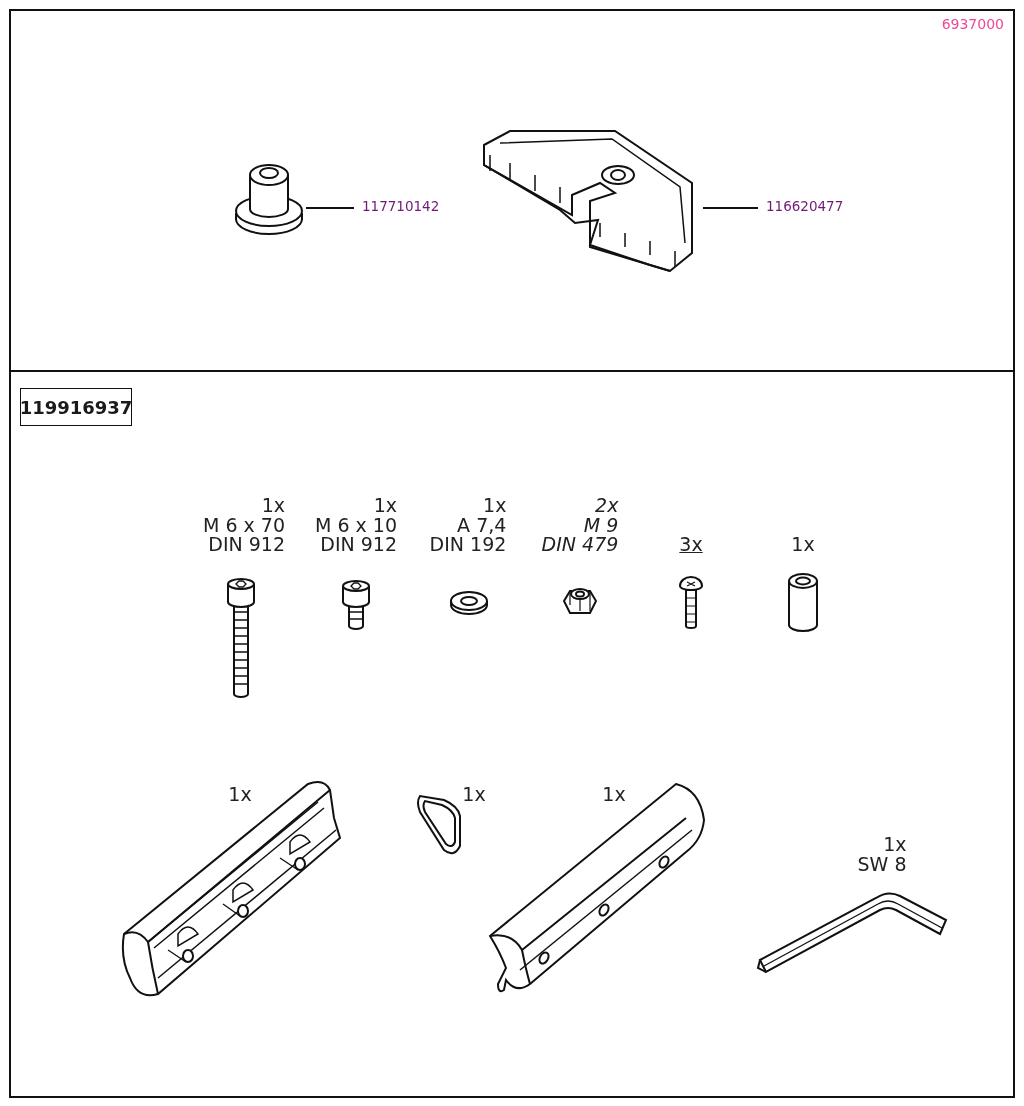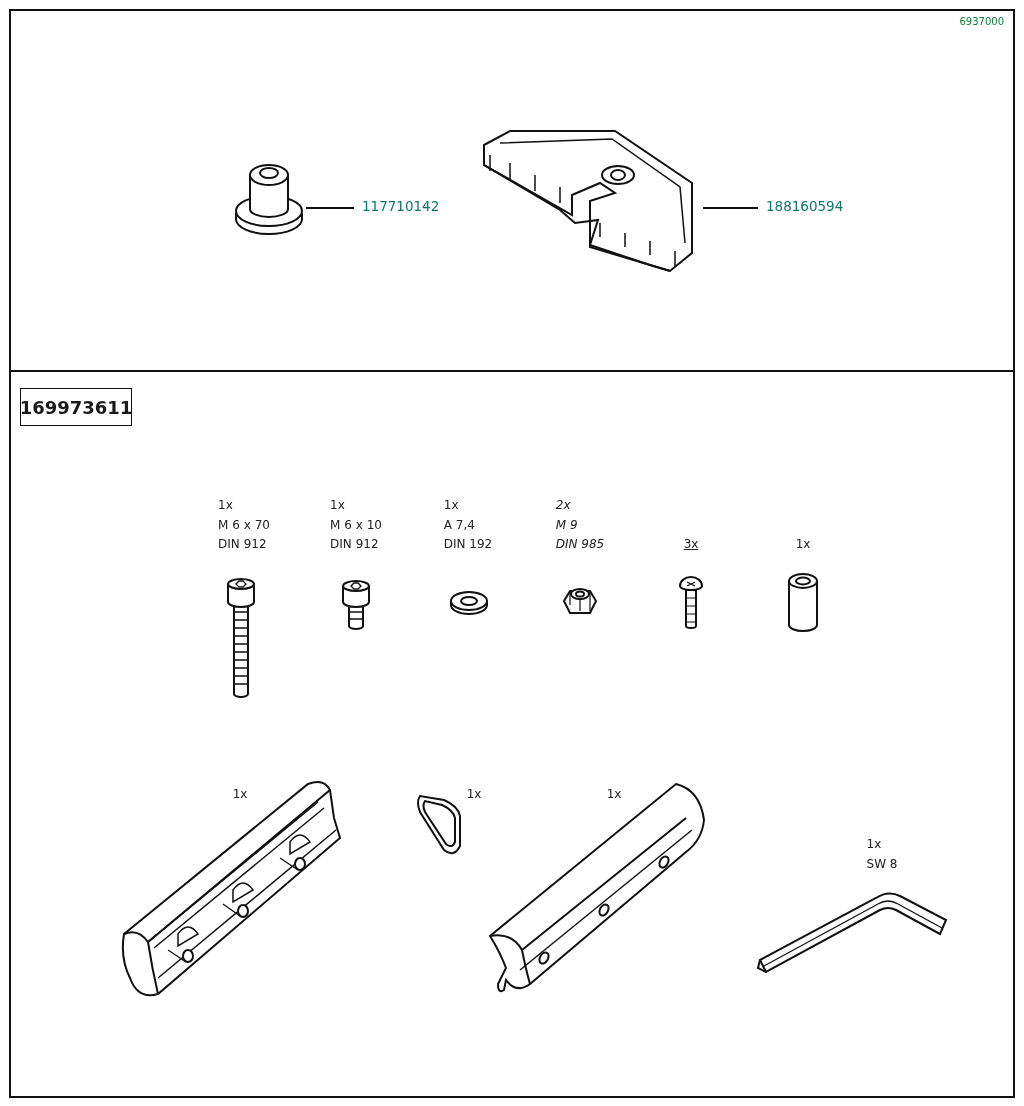--- a/index.html
+++ b/index.html
@@ -1,27 +1,27 @@
 <!DOCTYPE html>
 <html><head>
 <meta charset="utf-8">
 <style>
   html, body { margin: 0; padding: 0; background: #ffffff; }
   body { width: 1024px; height: 1106px; position: relative; overflow: hidden;
          font-family: "DejaVu Sans", sans-serif; color: #1a1a1a; }
   .frame { position: absolute; left: 9px; top: 9px; width: 1002px; height: 1085px;
            border: 2px solid #111; }
   .divider { position: absolute; left: 9px; top: 370px; width: 1006px; height: 2px; background: #111; }
-  .doc-number { position: absolute; right: 20px; top: 16px; font-size: 10px; color: #15803d; }
+  .doc-number { position: absolute; right: 20px; top: 16px; font-size: 14px; color: #ec4899; }
   .kit-box { position: absolute; left: 20px; top: 388px; width: 110px; height: 36px;
              border: 1.5px solid #111; display: flex; align-items: center; justify-content: center;
              font-size: 18px; font-weight: bold; }
-  .callout { position: absolute; font-size: 13.5px; color: #0f766e; }
+  .callout { position: absolute; font-size: 13.5px; color: #701a75; }
   .leader { position: absolute; height: 2px; background: #111; }
-  .label { position: absolute; font-size: 12px; color: #222; text-align: left; line-height: 19.5px;
+  .label { position: absolute; font-size: 19px; color: #222; text-align: right; line-height: 19.5px;
            transform: translateX(-50%); white-space: nowrap; }
   svg.part { position: absolute; overflow: visible; }
   svg.part * { vector-effect: non-scaling-stroke; }
 </style>
 </head>
 <body>
 
 <div class="frame"></div>
 <div class="divider"></div>
 
@@ -40,43 +40,43 @@
 
 <svg class="part" style="left:480px;top:125px;width:220px;height:150px" viewBox="0 0 220 150" fill="#fff" stroke="#111" stroke-width="2">
   <path d="M4 20 L30 6 L135 6 L212 58 L212 128 L190 146 L170 140 L110 120 L118 95 L95 98 L80 85 L4 40 Z"></path>
   <path d="M20 18 L132 14 L200 62 L205 118" fill="none" stroke-width="1.5"></path>
   <path d="M4 22 L4 40 L92 90 L92 70 L120 58 L135 68 L110 76 L110 122 L190 146" fill="none"></path>
   <ellipse cx="138" cy="50" rx="16" ry="9"></ellipse>
   <ellipse cx="138" cy="50" rx="7" ry="5"></ellipse>
   <path d="M10 30 v16 M30 38 v16 M55 50 v16 M80 62 v16 M120 98 v14 M145 108 v14 M170 116 v14 M195 126 v16" fill="none" stroke-width="1.5"></path>
 </svg>
 <div class="leader" style="left:703px;top:207px;width:55px;"></div>
-<div class="callout" style="left:766px;top:198px;">188160594</div>
+<div class="callout" style="left:766px;top:198px;">116620477</div>
 
-<div class="kit-box">169973611</div>
+<div class="kit-box">119916937</div>
 
 <div class="label" style="left:244px;top:496px;">
   <div>1x</div>
   <div>M 6 x 70</div>
   <div>DIN 912</div>
 </div>
 <div class="label" style="left:356px;top:496px;">
   <div>1x</div>
   <div>M 6 x 10</div>
   <div>DIN 912</div>
 </div>
 <div class="label" style="left:468px;top:496px;">
   <div>1x</div>
   <div>A 7,4</div>
   <div>DIN 192</div>
 </div>
 <div class="label" style="left:580px;top:496px;font-style:italic;">
   <div>2x</div>
   <div>M 9</div>
-  <div>DIN 985</div>
+  <div>DIN 479</div>
 </div>
 <div class="label" style="left:691px;top:535px;text-decoration:underline;">
   <div>3x</div>
 </div>
 <div class="label" style="left:803px;top:535px;">
   <div>1x</div>
 </div>
 
 <svg class="part" style="left:226px;top:578px;width:30px;height:122px" viewBox="0 0 30 122" fill="#fff" stroke="#111" stroke-width="2">
   <path d="M8 26 h14 v90 a7 3 0 0 1 -14 0 Z"></path>

